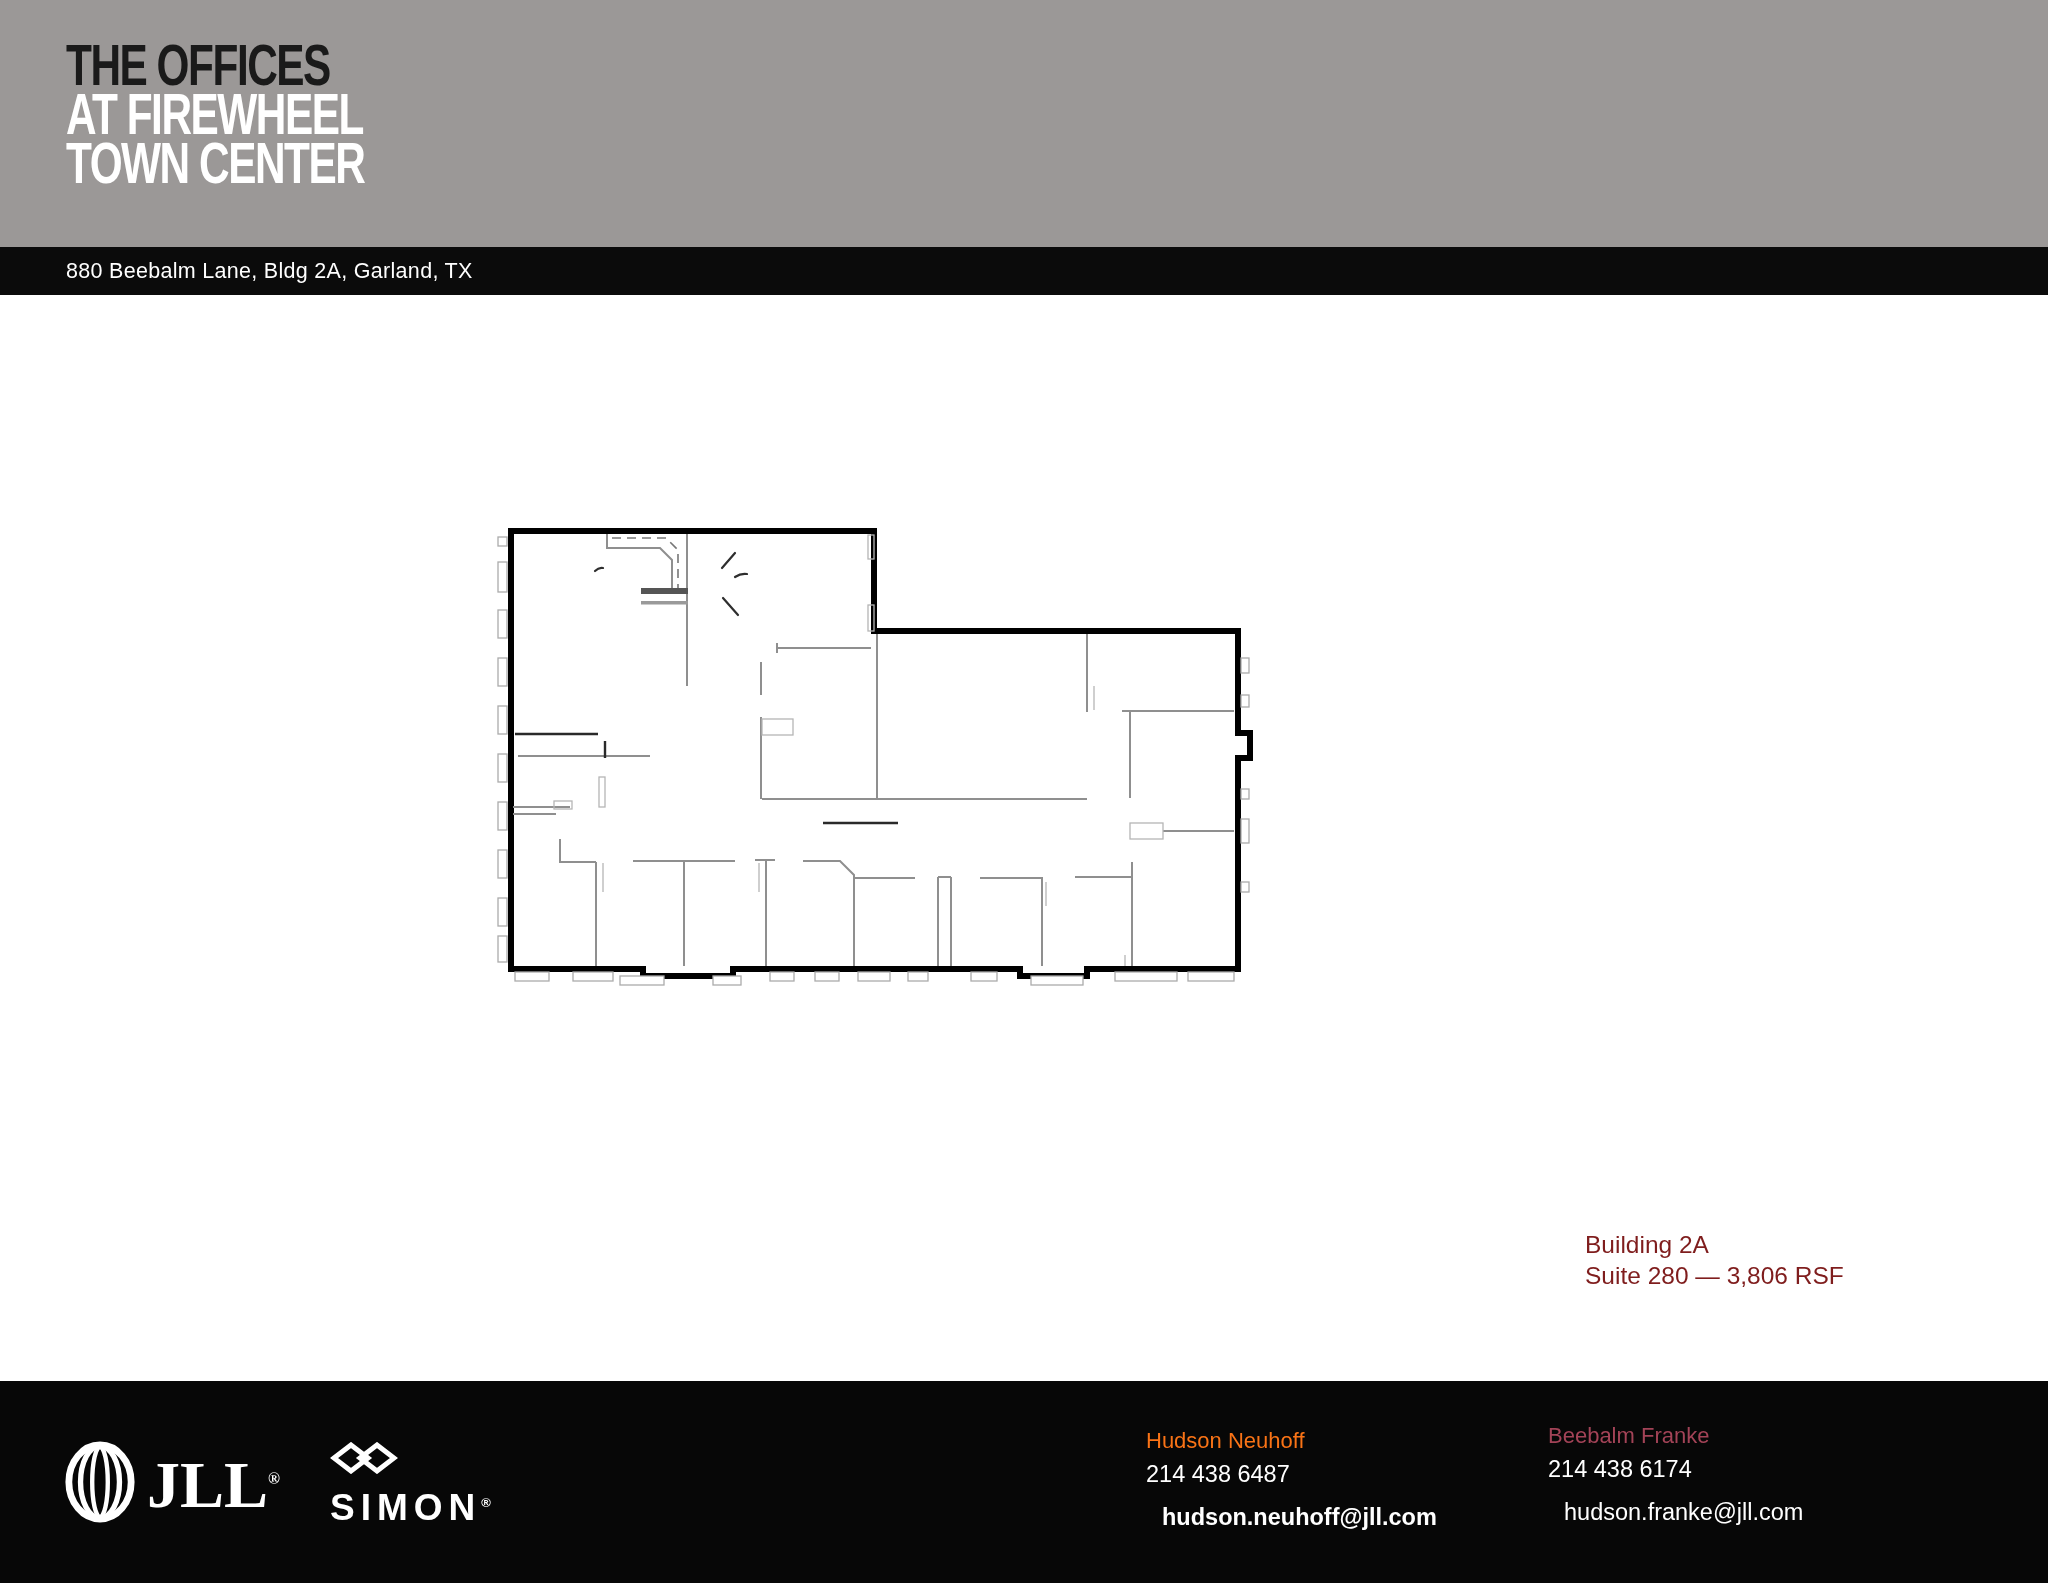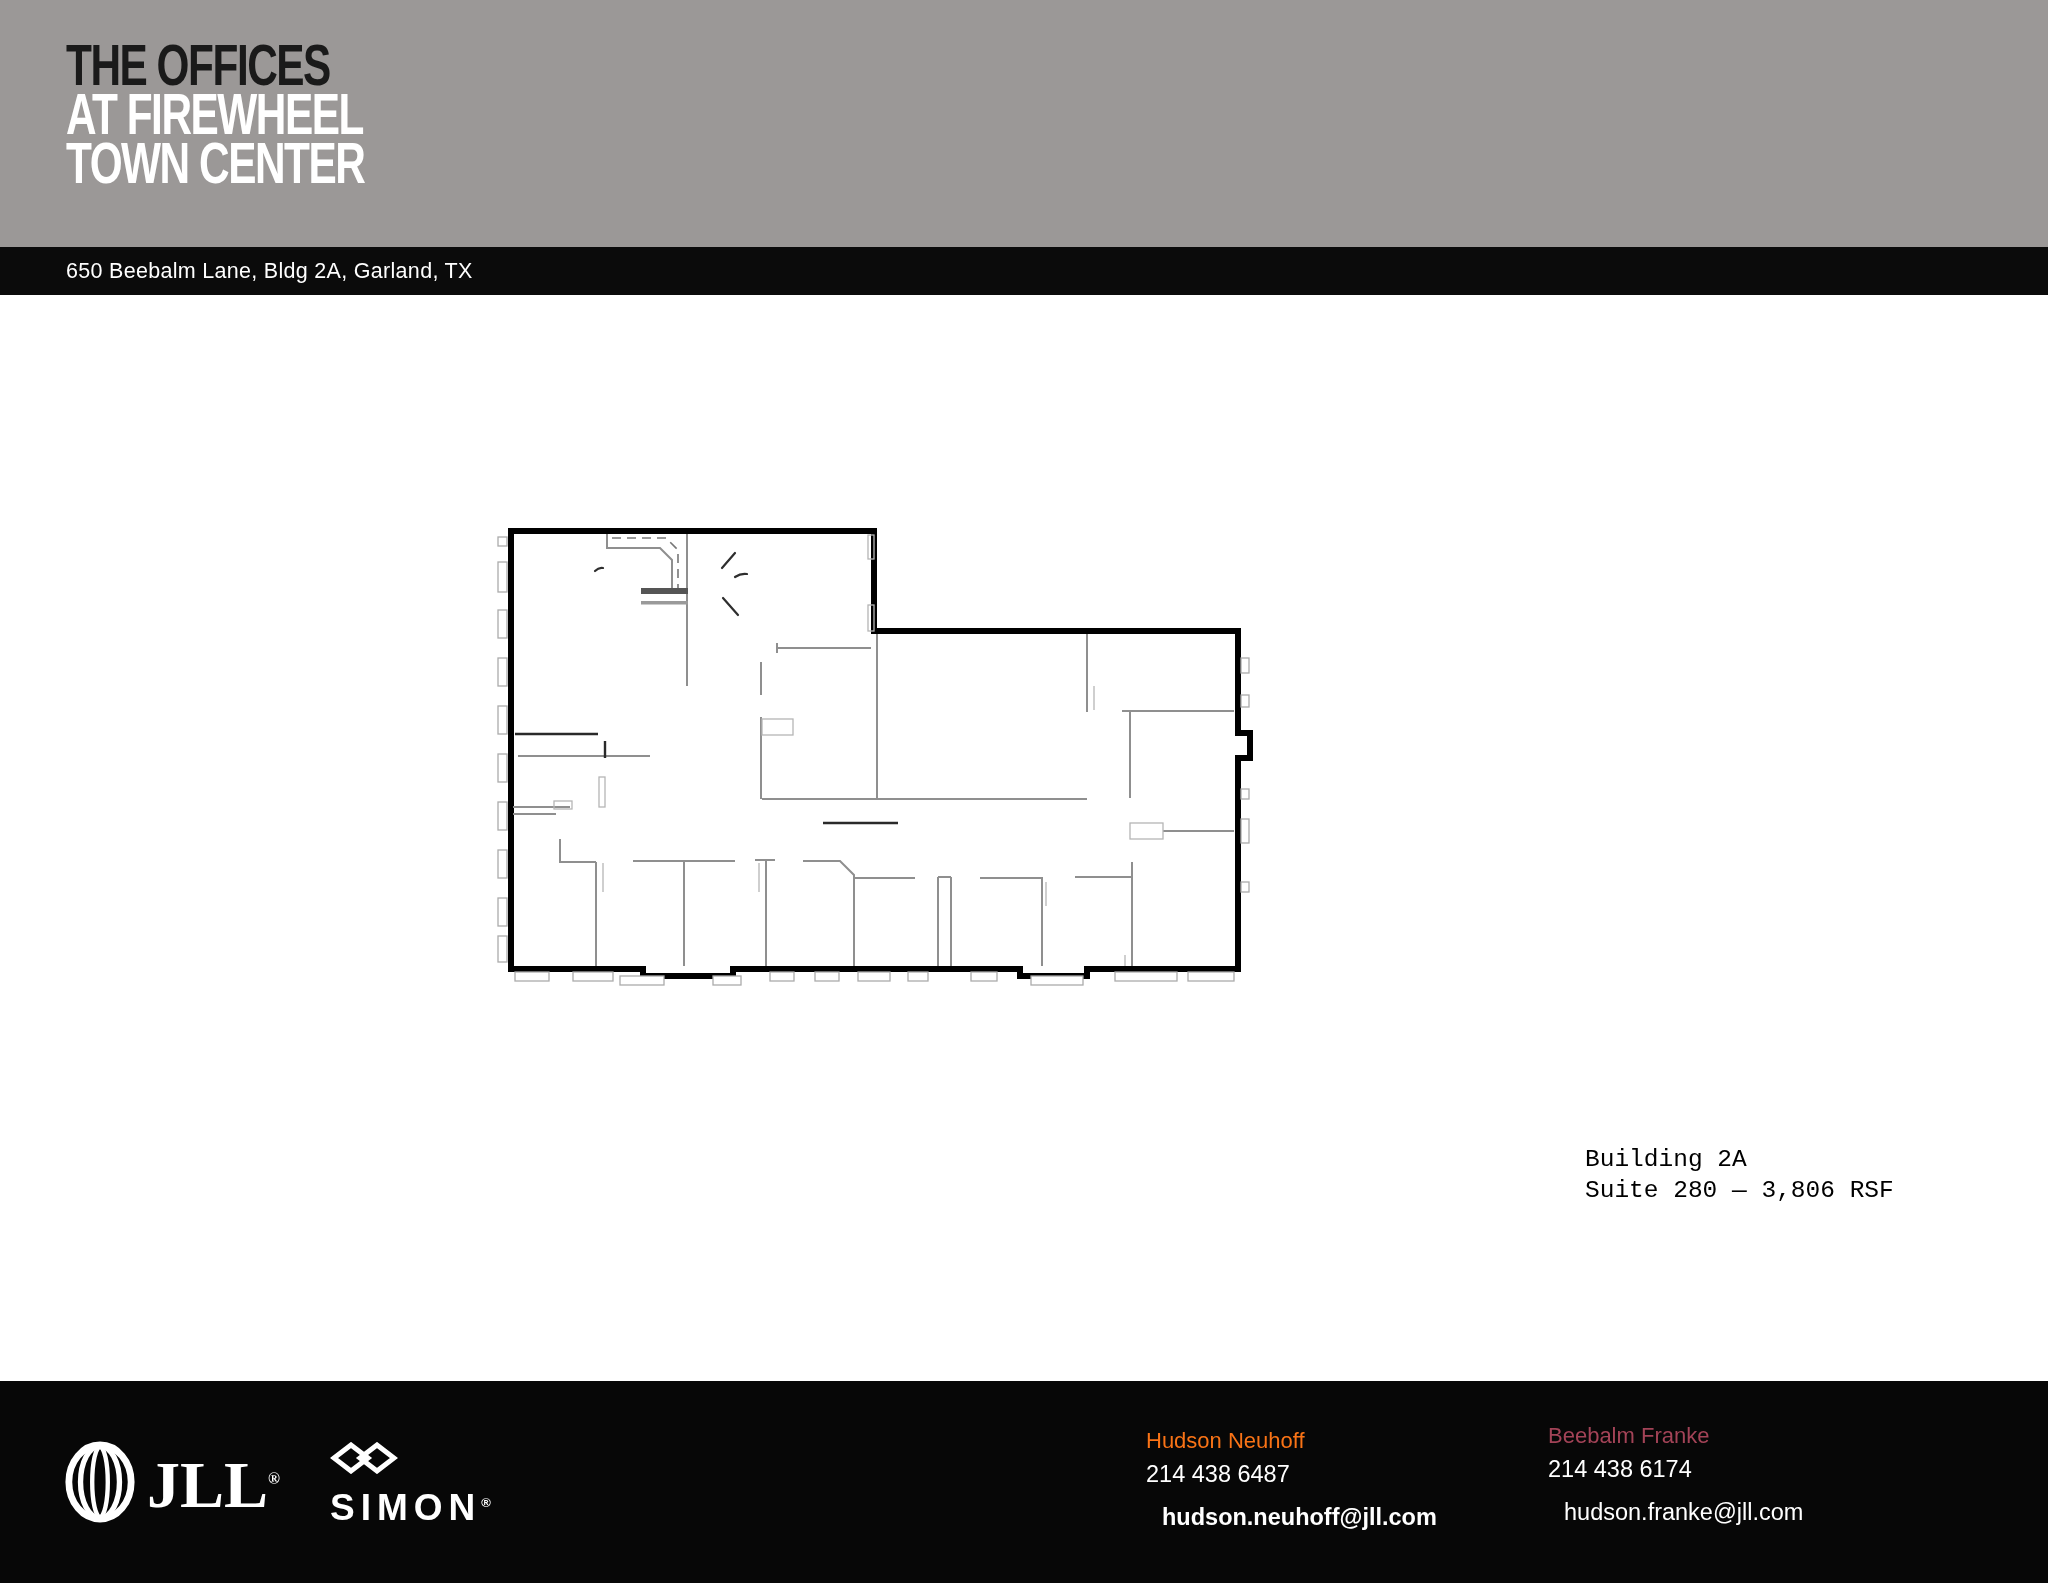--- a/index.html
+++ b/index.html
@@ -19,22 +19,22 @@
   .title-line.l2,.title-line.l3{color:#FFFFFF;}
   
   .address-bar{position:absolute;left:0;top:247px;width:2048px;height:48px;background:#0B0B0B;}
   .address-text{
     position:absolute;left:66px;top:50%;transform:translateY(-50%);
     color:#FFFFFF;font-size:21.5px;letter-spacing:0.3px;white-space:nowrap;
   }
   
   .plan-svg{position:absolute;left:0;top:0;}
   .plan-label{
-    position:absolute;left:1585px;top:1144px;color:#000000;
-    font-size:24.5px;line-height:31px;font-family:Liberation Mono, monospace;
+    position:absolute;left:1585px;top:1229px;color:#7f1d1d;
+    font-size:24.5px;line-height:31px;
   }
   
   .footer{position:absolute;left:0;top:1381px;width:2048px;height:202px;background:#070707;}
   .jll-logo{position:absolute;left:63px;top:60px;display:flex;align-items:center;text-align:right;}
   .jll-word{
     color:#fff;font-family:"Liberation Serif",serif;font-weight:bold;
     font-size:66px;letter-spacing:0px;margin-left:10px;line-height:76px;
   }
   .jll-word sup{font-size:16px;vertical-align:super;}
   .simon-logo{position:absolute;left:330px;top:61px;width:178px;text-align:left;}
@@ -58,21 +58,21 @@
 
   <div class="header">
     <div class="title">
       <span class="title-line l1">THE OFFICES</span>
       <span class="title-line l2">AT FIREWHEEL</span>
       <span class="title-line l3">TOWN CENTER</span>
     </div>
   </div>
 
   <div class="address-bar">
-    <span class="address-text">650 Beebalm Lane, Bldg 2A, Garland, TX</span>
+    <span class="address-text">880 Beebalm Lane, Bldg 2A, Garland, TX</span>
   </div>
 
   <svg class="plan-svg" width="2048" height="1583" viewBox="0 0 2048 1583">
 
     <g stroke="#000000" stroke-width="6" fill="#ffffff">
       <path d="M 511 531 H 874 V 631 H 1238 V 733 H 1250 V 758 H 1238 V 969 H 1087 V 976 H 1020 V 969 H 733 V 976 H 643 V 969 H 511 Z"></path>
     </g>
 
     <g stroke="#ABABAB" stroke-width="1.3" fill="#ffffff">
       <rect x="498" y="537" width="9" height="9"></rect>

